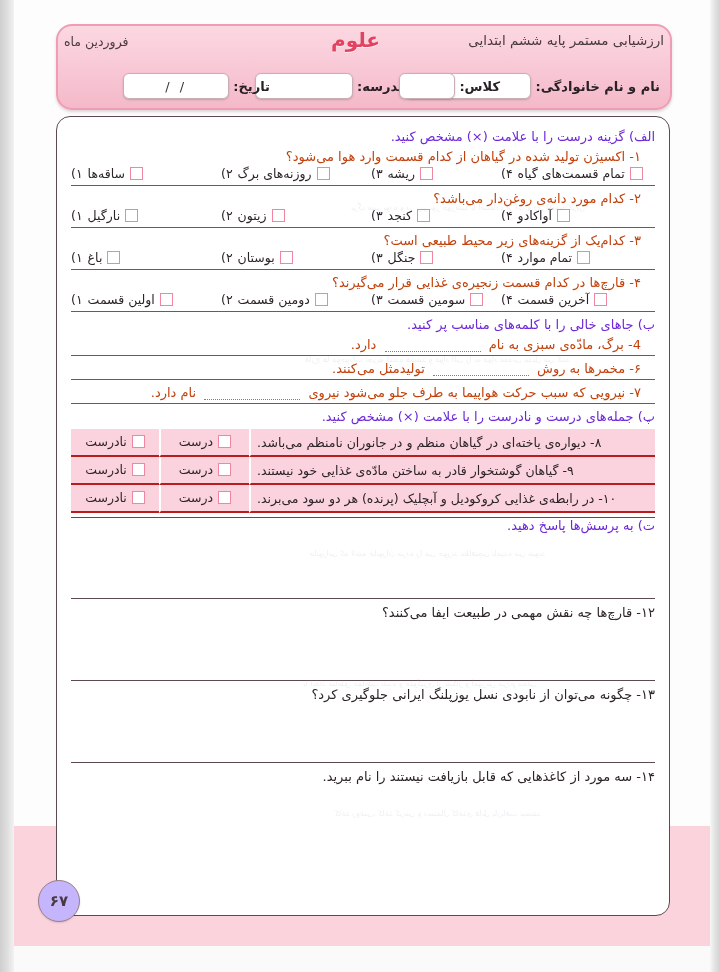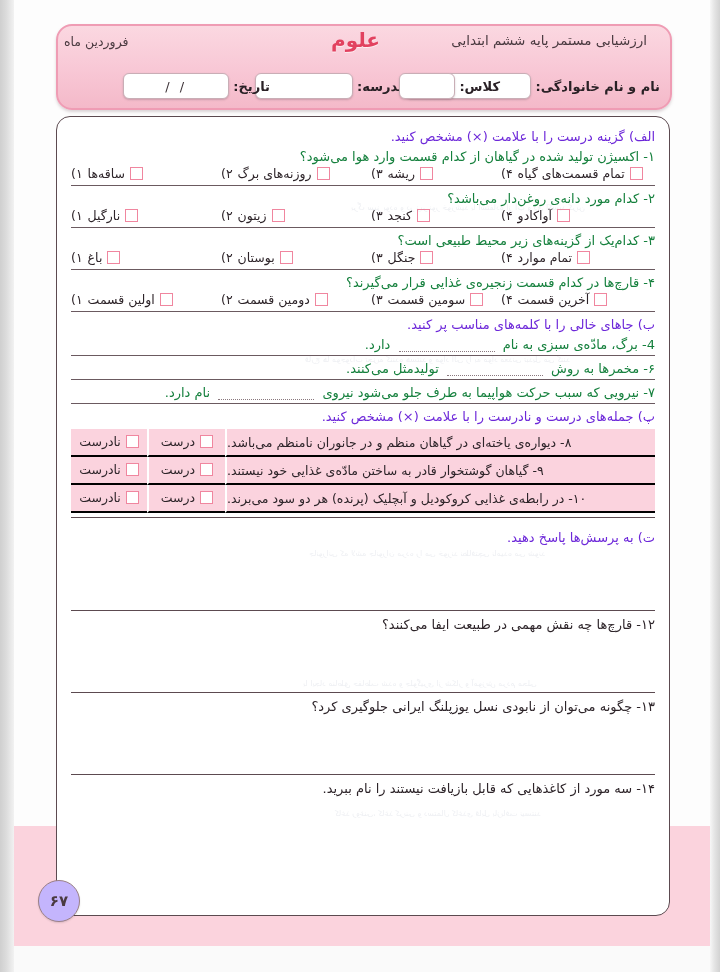--- a/index.html
+++ b/index.html
@@ -37,21 +37,21 @@
 
   
   .header{
     position:absolute;left:42px;top:24px;width:612px;height:82px;
     background:linear-gradient(180deg,#fbd8e1 0%,#f8c7d5 55%,#f4b9c9 100%);
     border:2px solid #ef9cb4;
     border-radius:16px;
     box-shadow:0 2px 3px rgba(120,90,100,.25);
   }
   .hdr-title{
-    position:absolute;right:23px;top:6px;
+    position:absolute;right:6px;top:6px;
     font-size:13.5px;color:#4a3a40;letter-spacing:.3px;
     white-space:nowrap;
   }
   .hdr-subject{
     position:absolute;right:290px;top:2px;
     font-size:20px;font-weight:bold;color:#e2415f;
     text-shadow:0 1px 0 rgba(255,255,255,.6);
   }
   .hdr-month{
     position:absolute;left:6px;top:8px;
@@ -99,21 +99,21 @@
     position:absolute;pointer-events:none;opacity:.16;
     color:#9aa3b8;font-size:8px;line-height:13px;
     transform:scaleX(-1);letter-spacing:.4px;
     white-space:pre-wrap;
   }
 
   .section-head{
     color:#6d28d9;font-size:13px;margin:2px 0 5px 0;
   }
   .qline{
-    font-size:13px;color:#15803d;margin:3px 0 2px 0;
+    font-size:13px;color:#c2410c;margin:3px 14px 2px 0;
   }
   .opts{
     display:flex;flex-direction:row-reverse;justify-content:flex-start;
     align-items:center;margin:2px 0 4px 0;
   }
   .opt{
     display:flex;flex-direction:row-reverse;align-items:center;gap:5px;
     font-size:12.5px;color:#2d2429;white-space:nowrap;
   }
   .opt .num{color:#2d2429;}
@@ -133,22 +133,22 @@
   }
 
   
   .tf{
     width:100%;border-collapse:separate;border-spacing:0;
     margin-top:2px;
     table-layout:fixed;
   }
   .tf td{
     background:#fbd3de;
-    border-bottom:2px solid #000000;
-    padding:3px 0;
+    border-bottom:2px solid #b91c1c;
+    padding:3px 6px;
     font-size:12.5px;color:#2d2429;
     height:20px;
   }
   .tf td.stmt{text-align:left;border-left:2px solid #fff;}
   .tf td.pick{
     width:76px;text-align:center;border-left:2px solid #fff;
     white-space:nowrap;
   }
   .tf td.pick.last{border-left:none;}
   .tf .pick span{display:inline-flex;flex-direction:row-reverse;align-items:center;gap:5px;}
@@ -393,21 +393,21 @@
             <span>
                   <span>نادرست</span>
                   <span class="cb"></span>
                 </span>
           </td>
         </tr>
       </tbody>
         </table>
       <div class="thick-rule"></div>
 
-      <div class="section-head" style="margin-top:12px;">ت) به پرسش‌ها پاسخ دهید.</div>
+      <div class="section-head" style="margin-top:0;">ت) به پرسش‌ها پاسخ دهید.</div>
 
       <div class="answer-space"></div>
       <div class="thick-rule"></div>
 
       <div class="open-q">۱۲- قارچ‌ها چه نقش مهمی در طبیعت ایفا می‌کنند؟</div>
       <div class="answer-space"></div>
       <div class="thick-rule"></div>
 
       <div class="open-q">۱۳- چگونه می‌توان از نابودی نسل یوزپلنگ ایرانی جلوگیری کرد؟</div>
       <div class="answer-space"></div>

